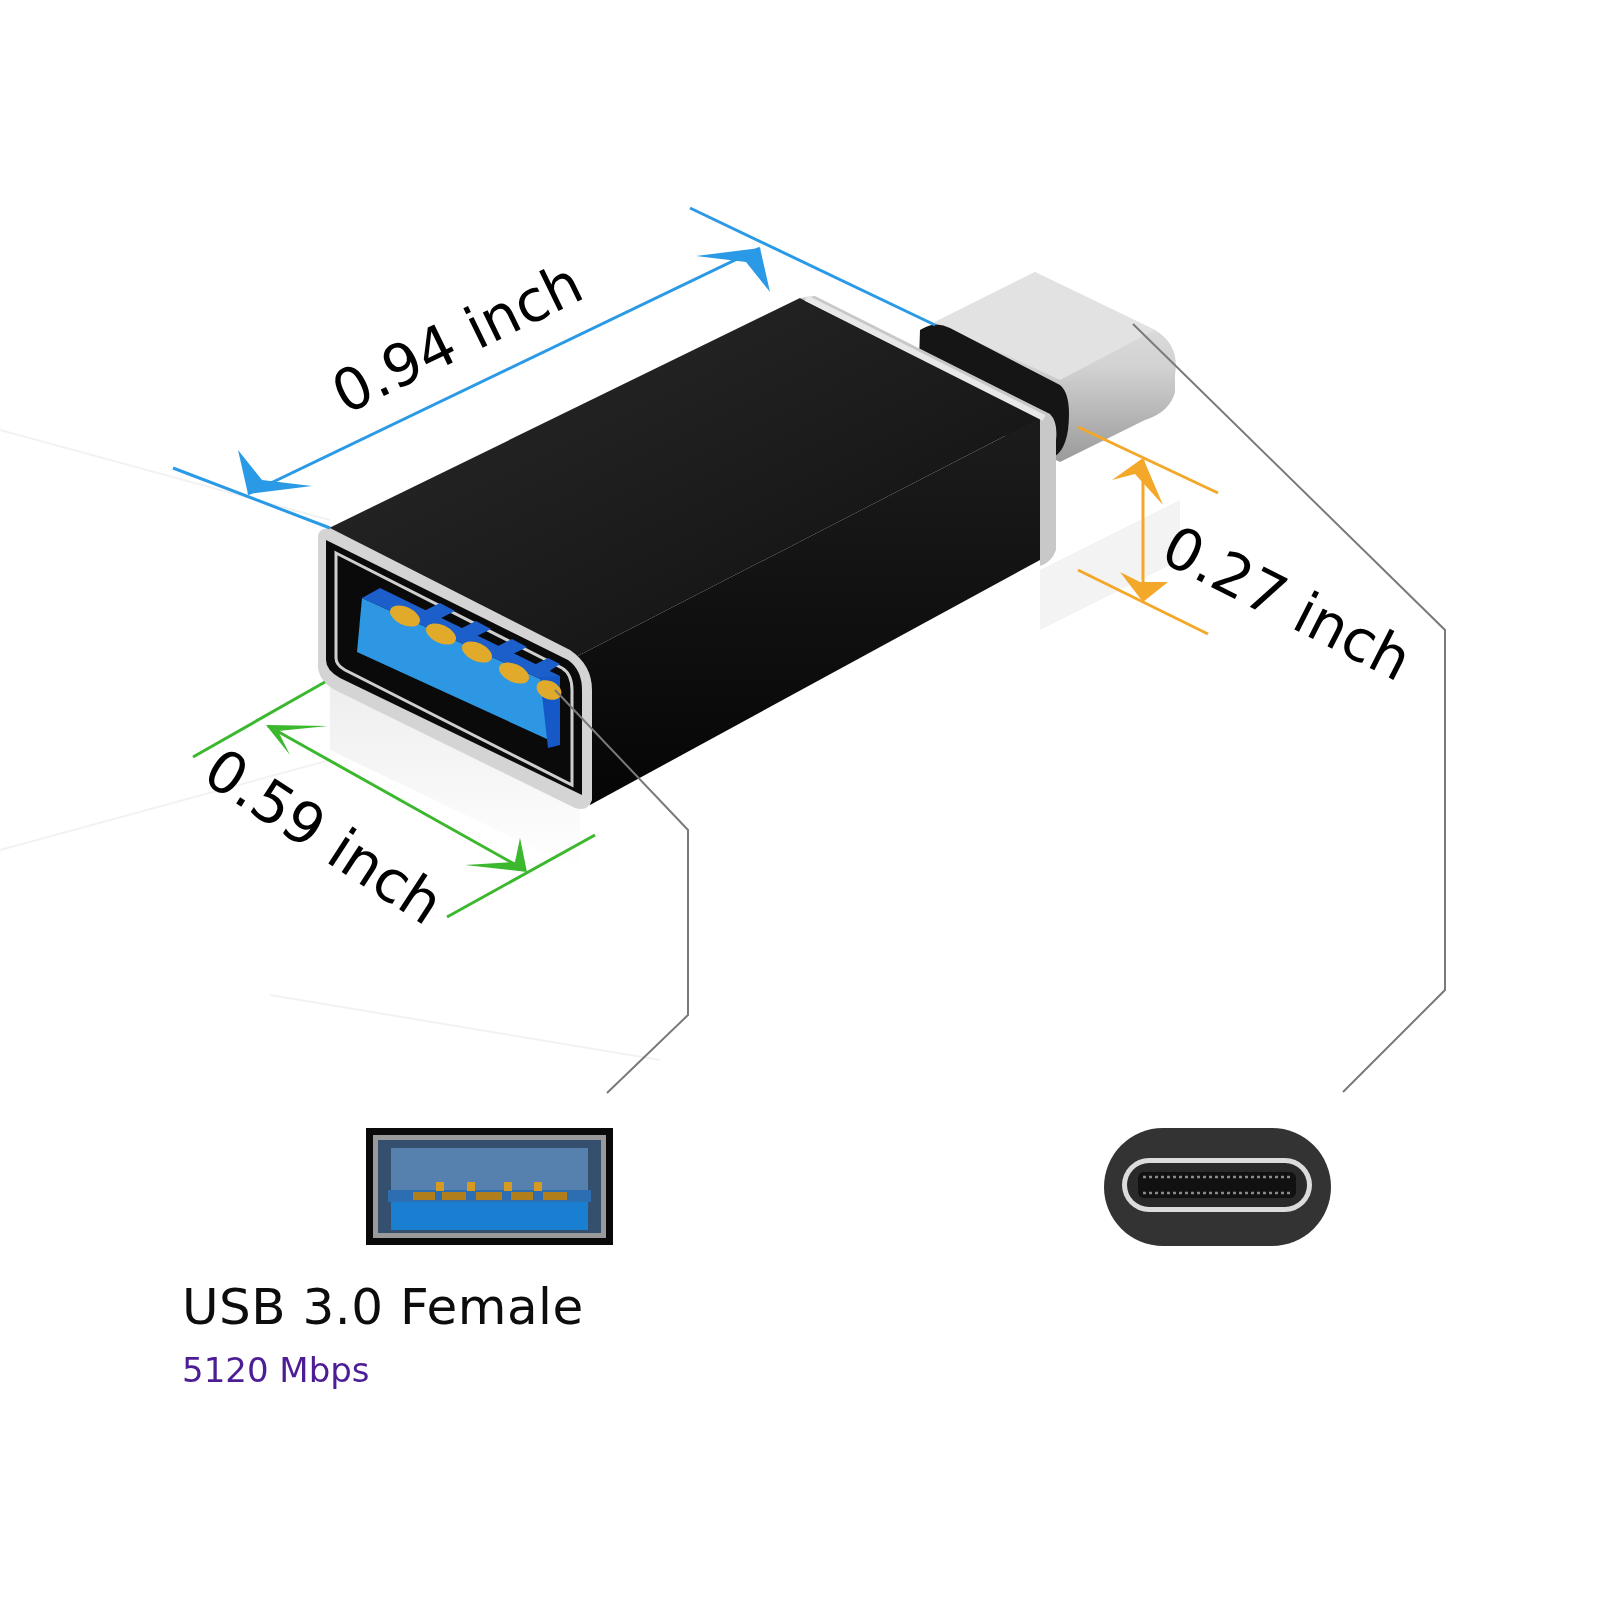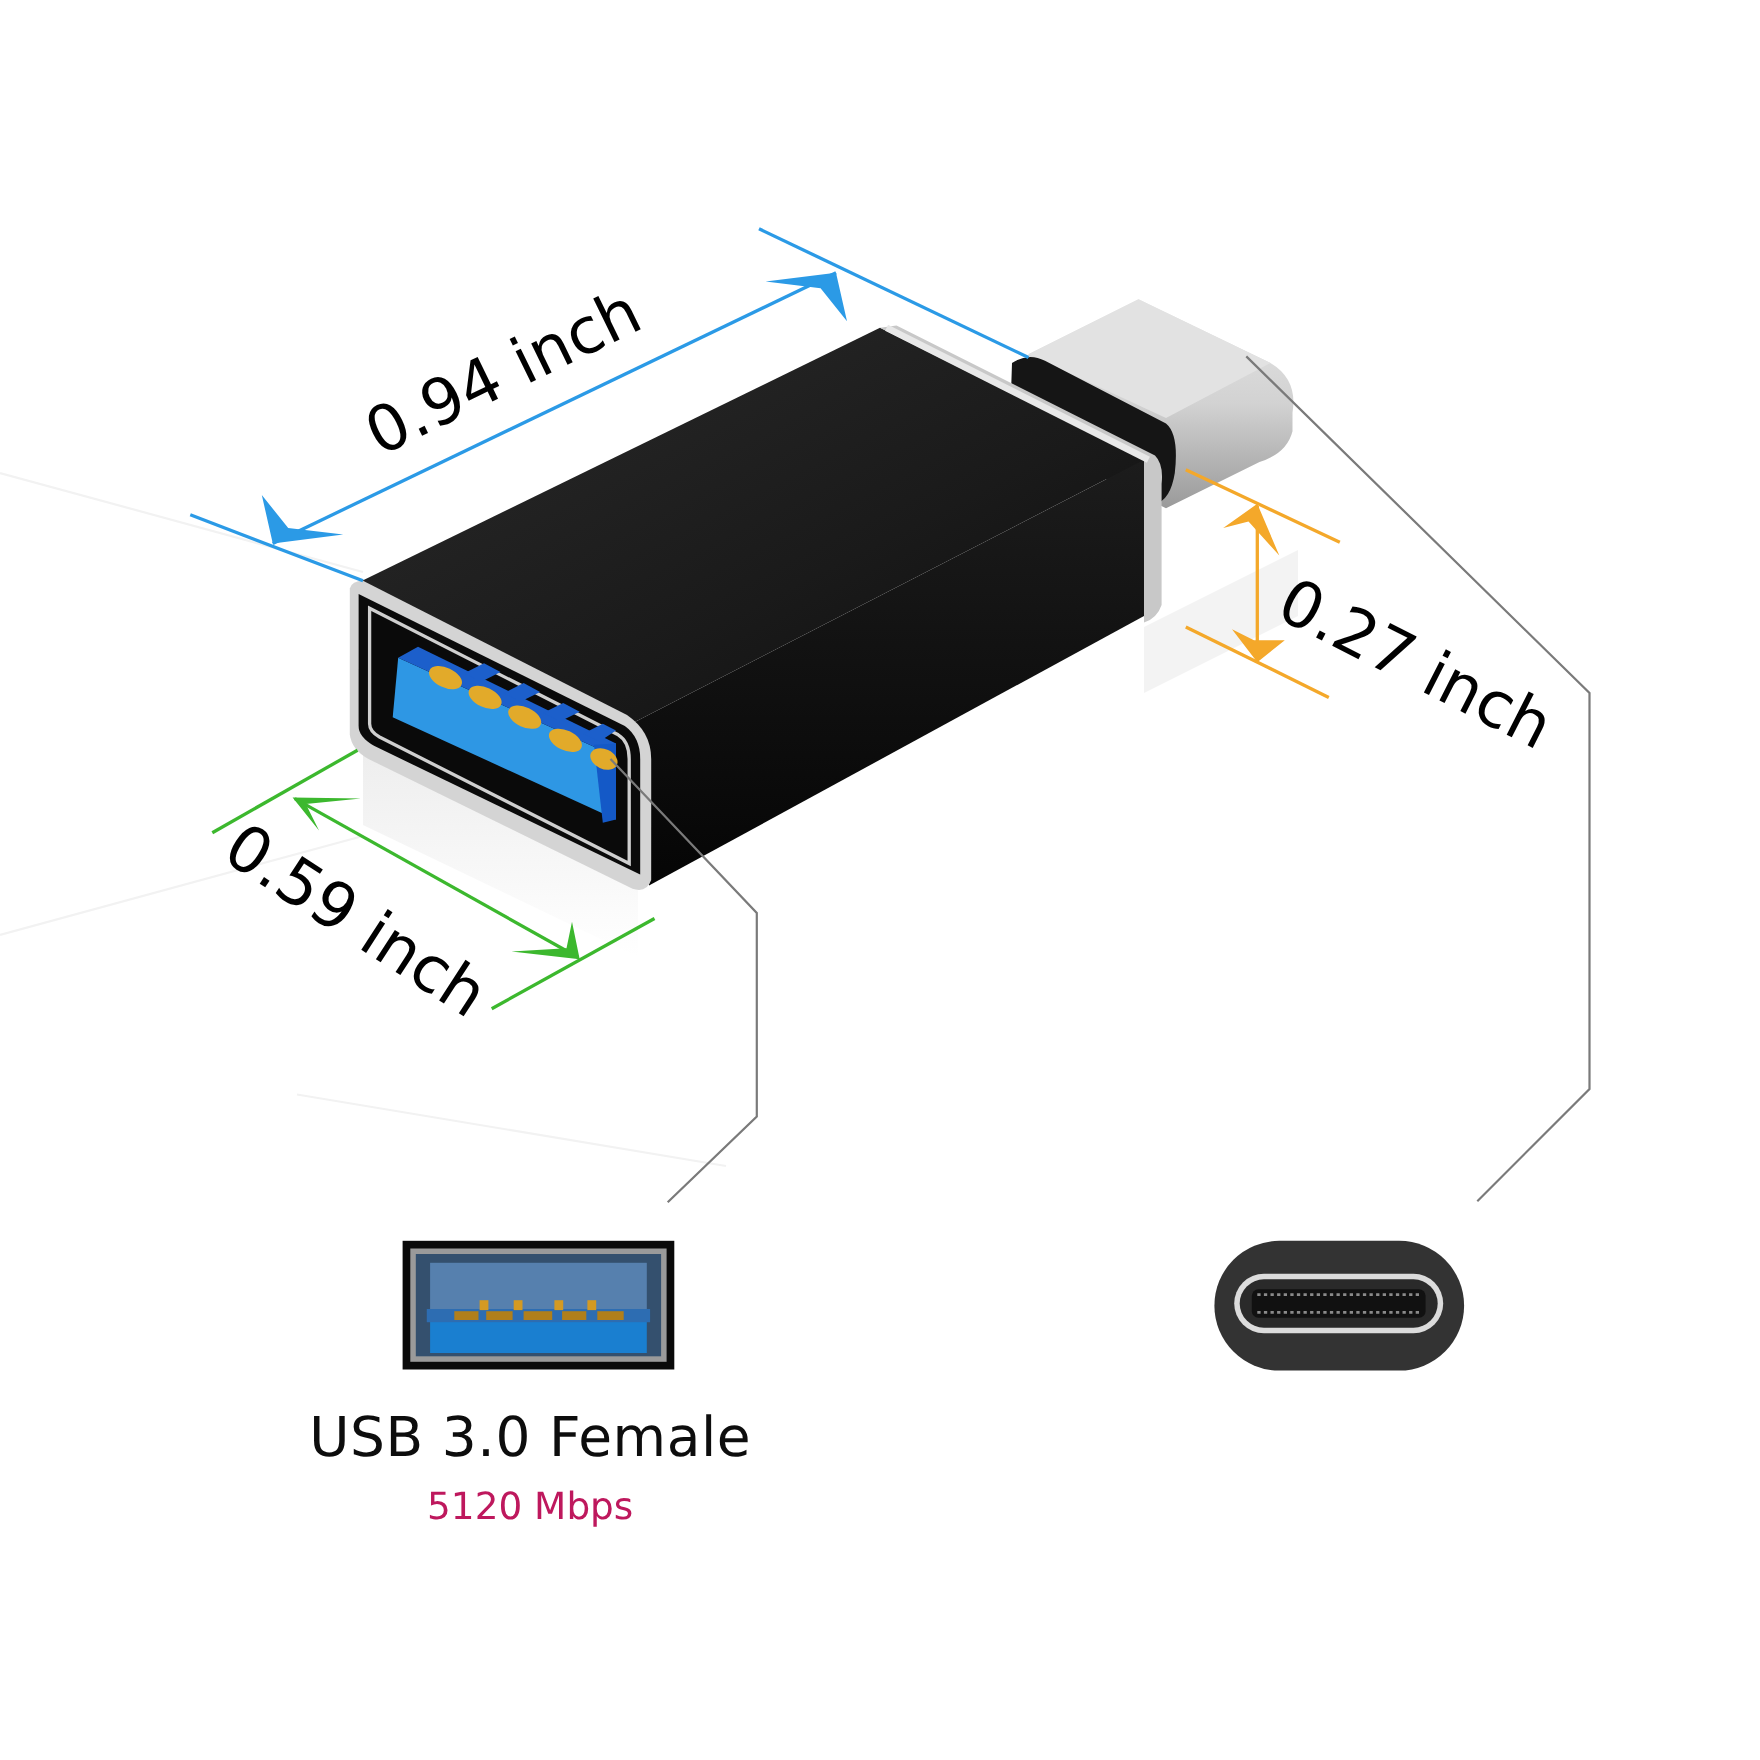--- a/index.html
+++ b/index.html
@@ -1,22 +1,22 @@
 <!DOCTYPE html>
 <html><head>
 <meta charset="utf-8">
 <style>
   html, body { margin: 0; padding: 0; background: #ffffff; }
   body { width: 1600px; height: 1600px; position: relative; overflow: hidden;
          font-family: "DejaVu Sans", "Liberation Sans", sans-serif; }
   #stage { position: absolute; left: 0; top: 0; width: 1600px; height: 1600px; }
   .dim-label { font-family: "DejaVu Sans", sans-serif; font-size: 58px; fill: #000; }
-  .caption { position: absolute; text-align: center; width: 600px; }
+  .caption { position: absolute; text-align: left; width: 600px; }
   .caption .title { font-family: "DejaVu Sans", sans-serif; font-size: 50px; color: #0d0d0d; letter-spacing: 0.5px; }
-  .caption .sub { font-family: "DejaVu Sans", sans-serif; font-size: 34px; color: #be185d; margin-top: 14px; }
+  .caption .sub { font-family: "DejaVu Sans", sans-serif; font-size: 34px; color: #4c1d95; margin-top: 14px; }
   #cap-left { left: 182px; top: 1278px; }
   #cap-right { left: 934px; top: 1278px; }
 </style>
 </head>
 <body>
 
 <svg id="stage" viewBox="0 0 1600 1600" xmlns="http://www.w3.org/2000/svg">
   <defs>
     <linearGradient id="bodyTop" x1="0" y1="0" x2="1" y2="1">
       <stop offset="0" stop-color="#2b2b2b"></stop>

